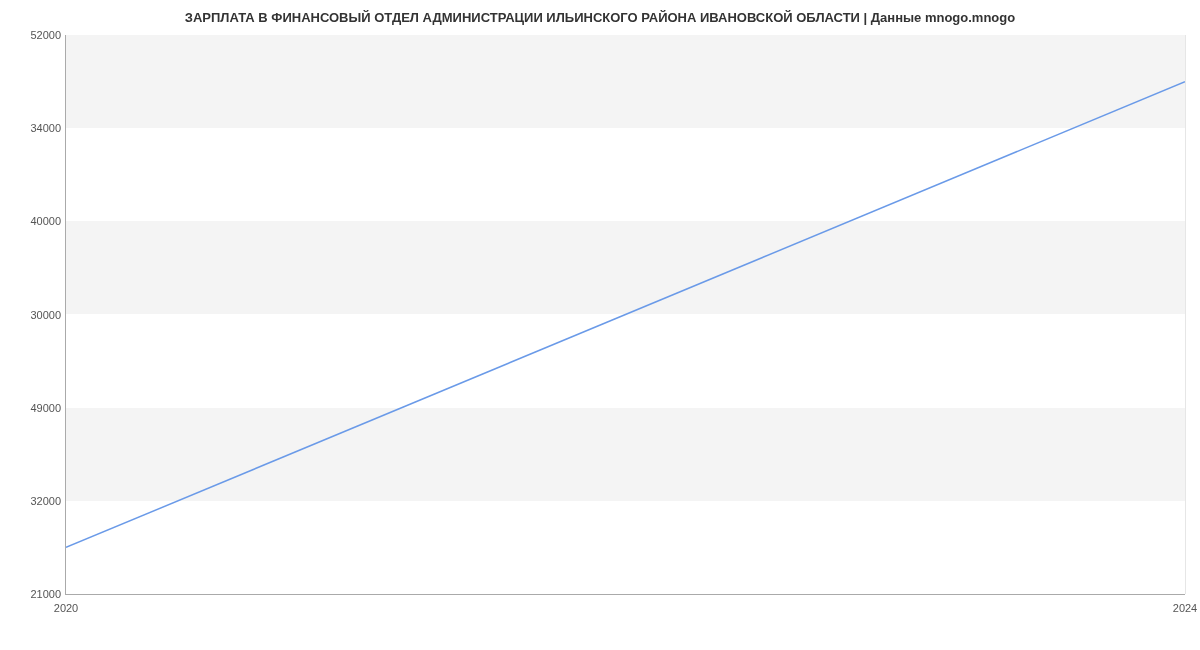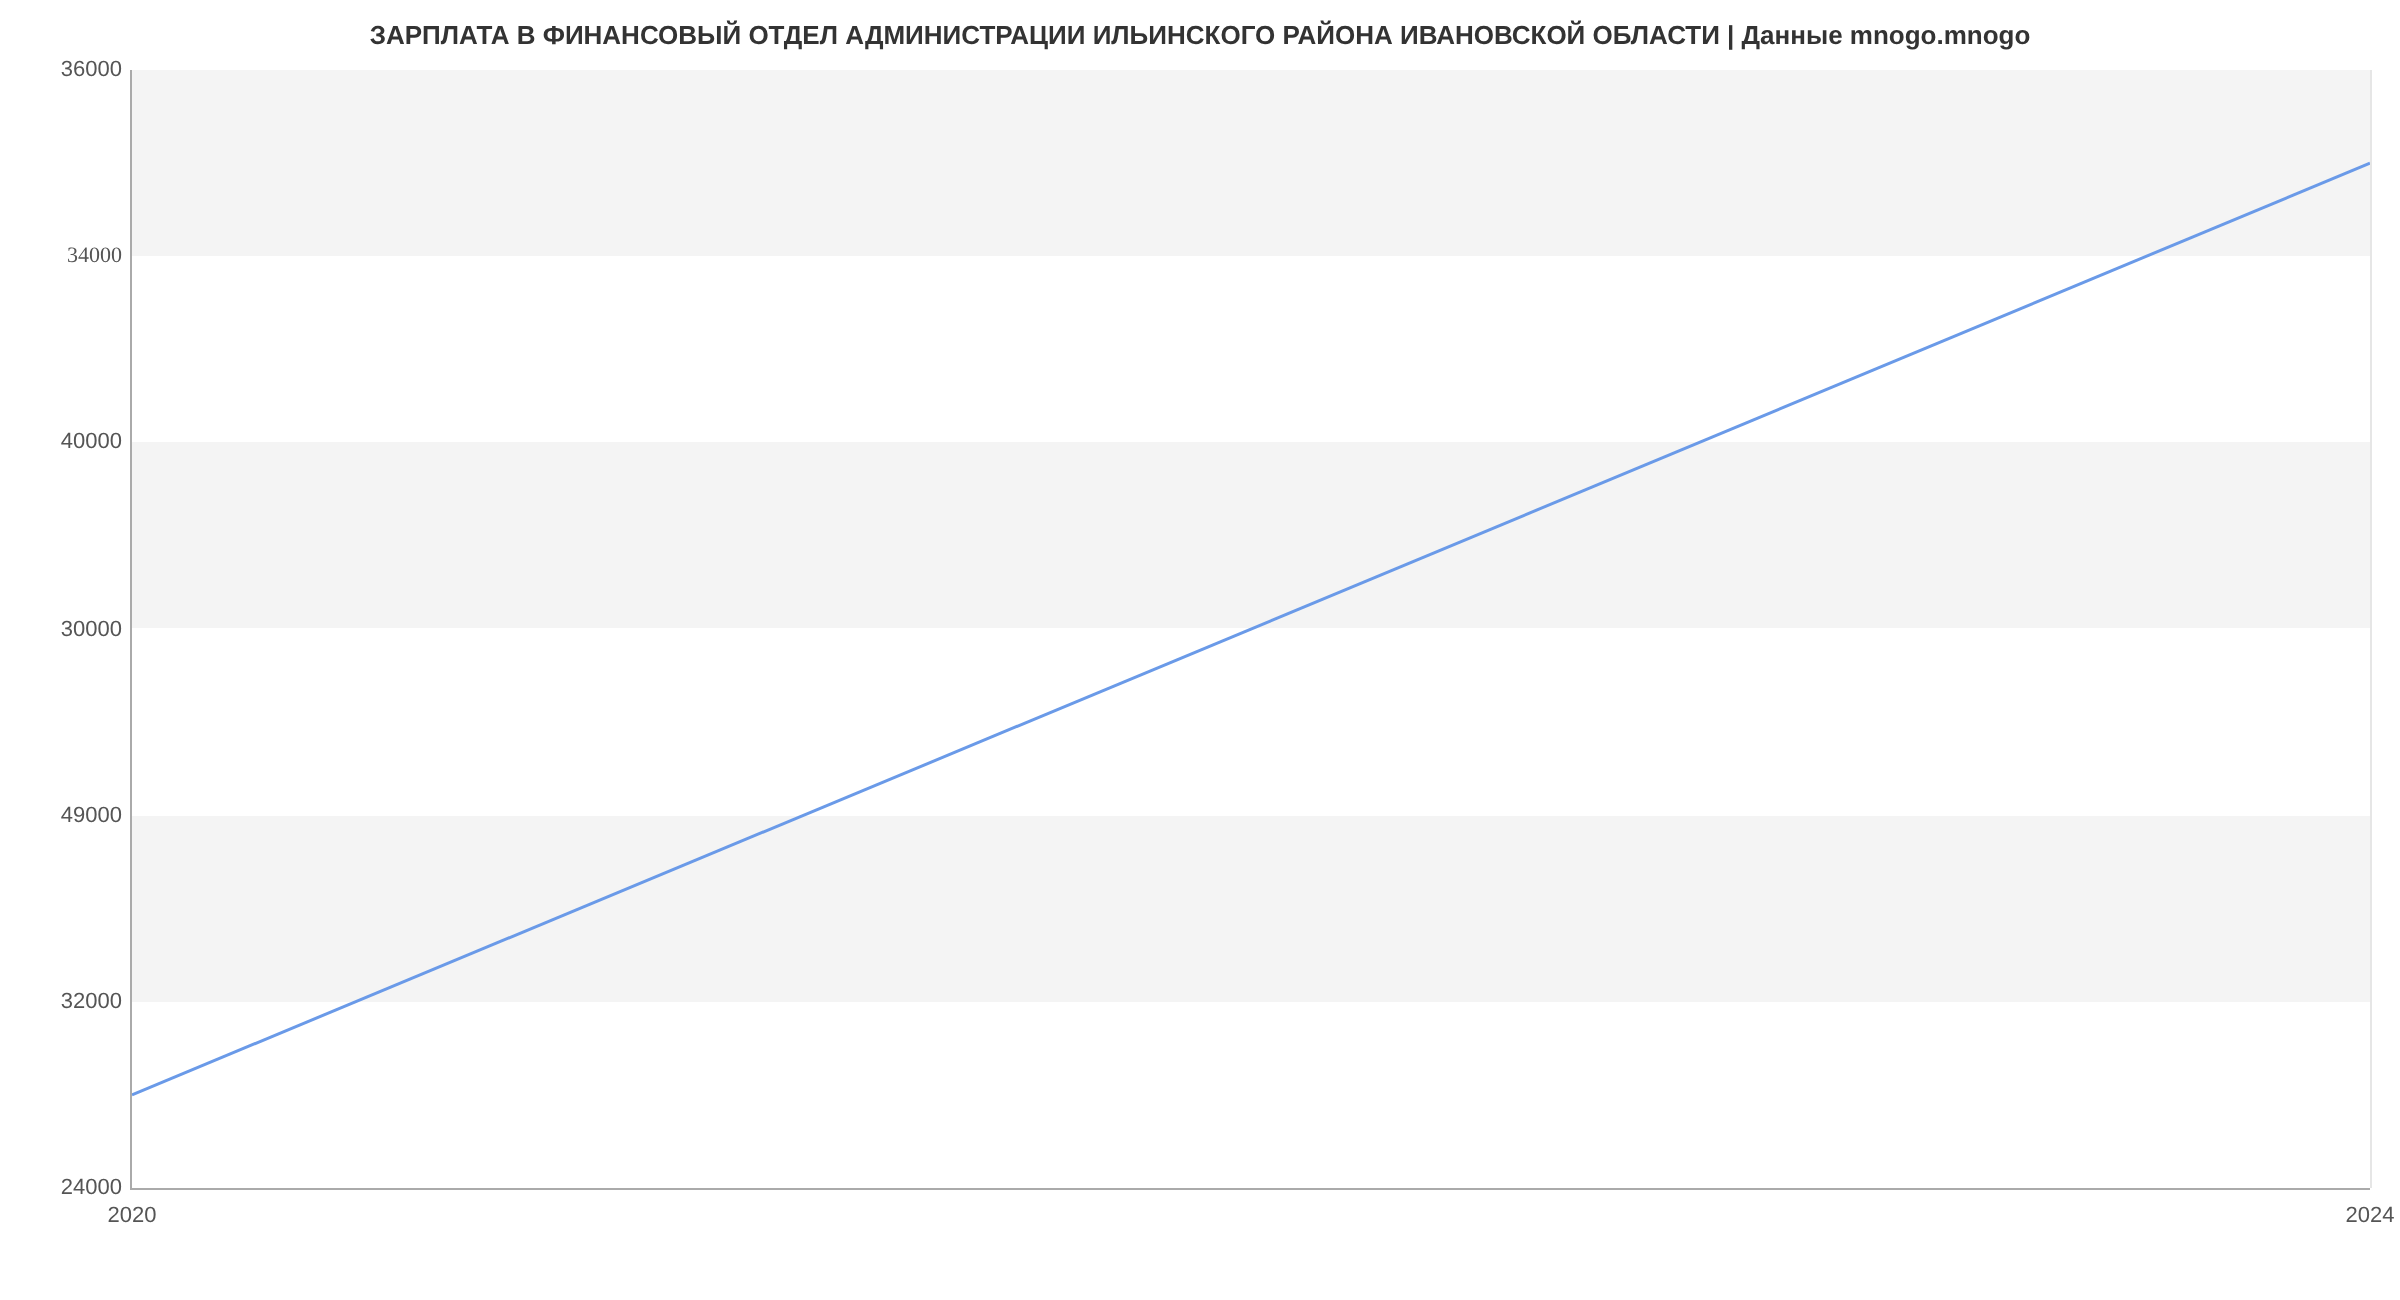--- a/index.html
+++ b/index.html
@@ -82,27 +82,27 @@
 
 <div class="chart-container">
   <div class="plot-area">
 
     <div class="band" style="top:0%; height:16.6667%;"></div>
     <div class="band" style="top:33.3333%; height:16.6667%;"></div>
     <div class="band" style="top:66.6667%; height:16.6667%;"></div>
 
     <div class="grid-line-v" style="left:100%;"></div>
 
-    <div class="y-tick" style="top:100%;">24000</div>
+    <div class="y-tick" style="top:100%;">21000</div>
     <div class="y-tick" style="top:83.3333%;">32000</div>
     <div class="y-tick" style="top:66.6667%;">49000</div>
     <div class="y-tick" style="top:50%;">30000</div>
     <div class="y-tick" style="top:33.3333%;">40000</div>
-    <div class="y-tick" style="top:16.6667%;font-family:Liberation Serif, serif;">34000</div>
-    <div class="y-tick" style="top:0%;">36000</div>
+    <div class="y-tick" style="top:16.6667%;">34000</div>
+    <div class="y-tick" style="top:0%;">52000</div>
 
     <div class="x-tick" style="left:0%;">2020</div>
     <div class="x-tick" style="left:100%;">2024</div>
 
     <svg class="line-svg" viewBox="0 0 1120 560" preserveAspectRatio="none">
       <path id="data-path" class="data-line" d="M0,513.3333333333334 L1120,46.66666666666674"></path>
     </svg>
 
   </div>
 </div>

